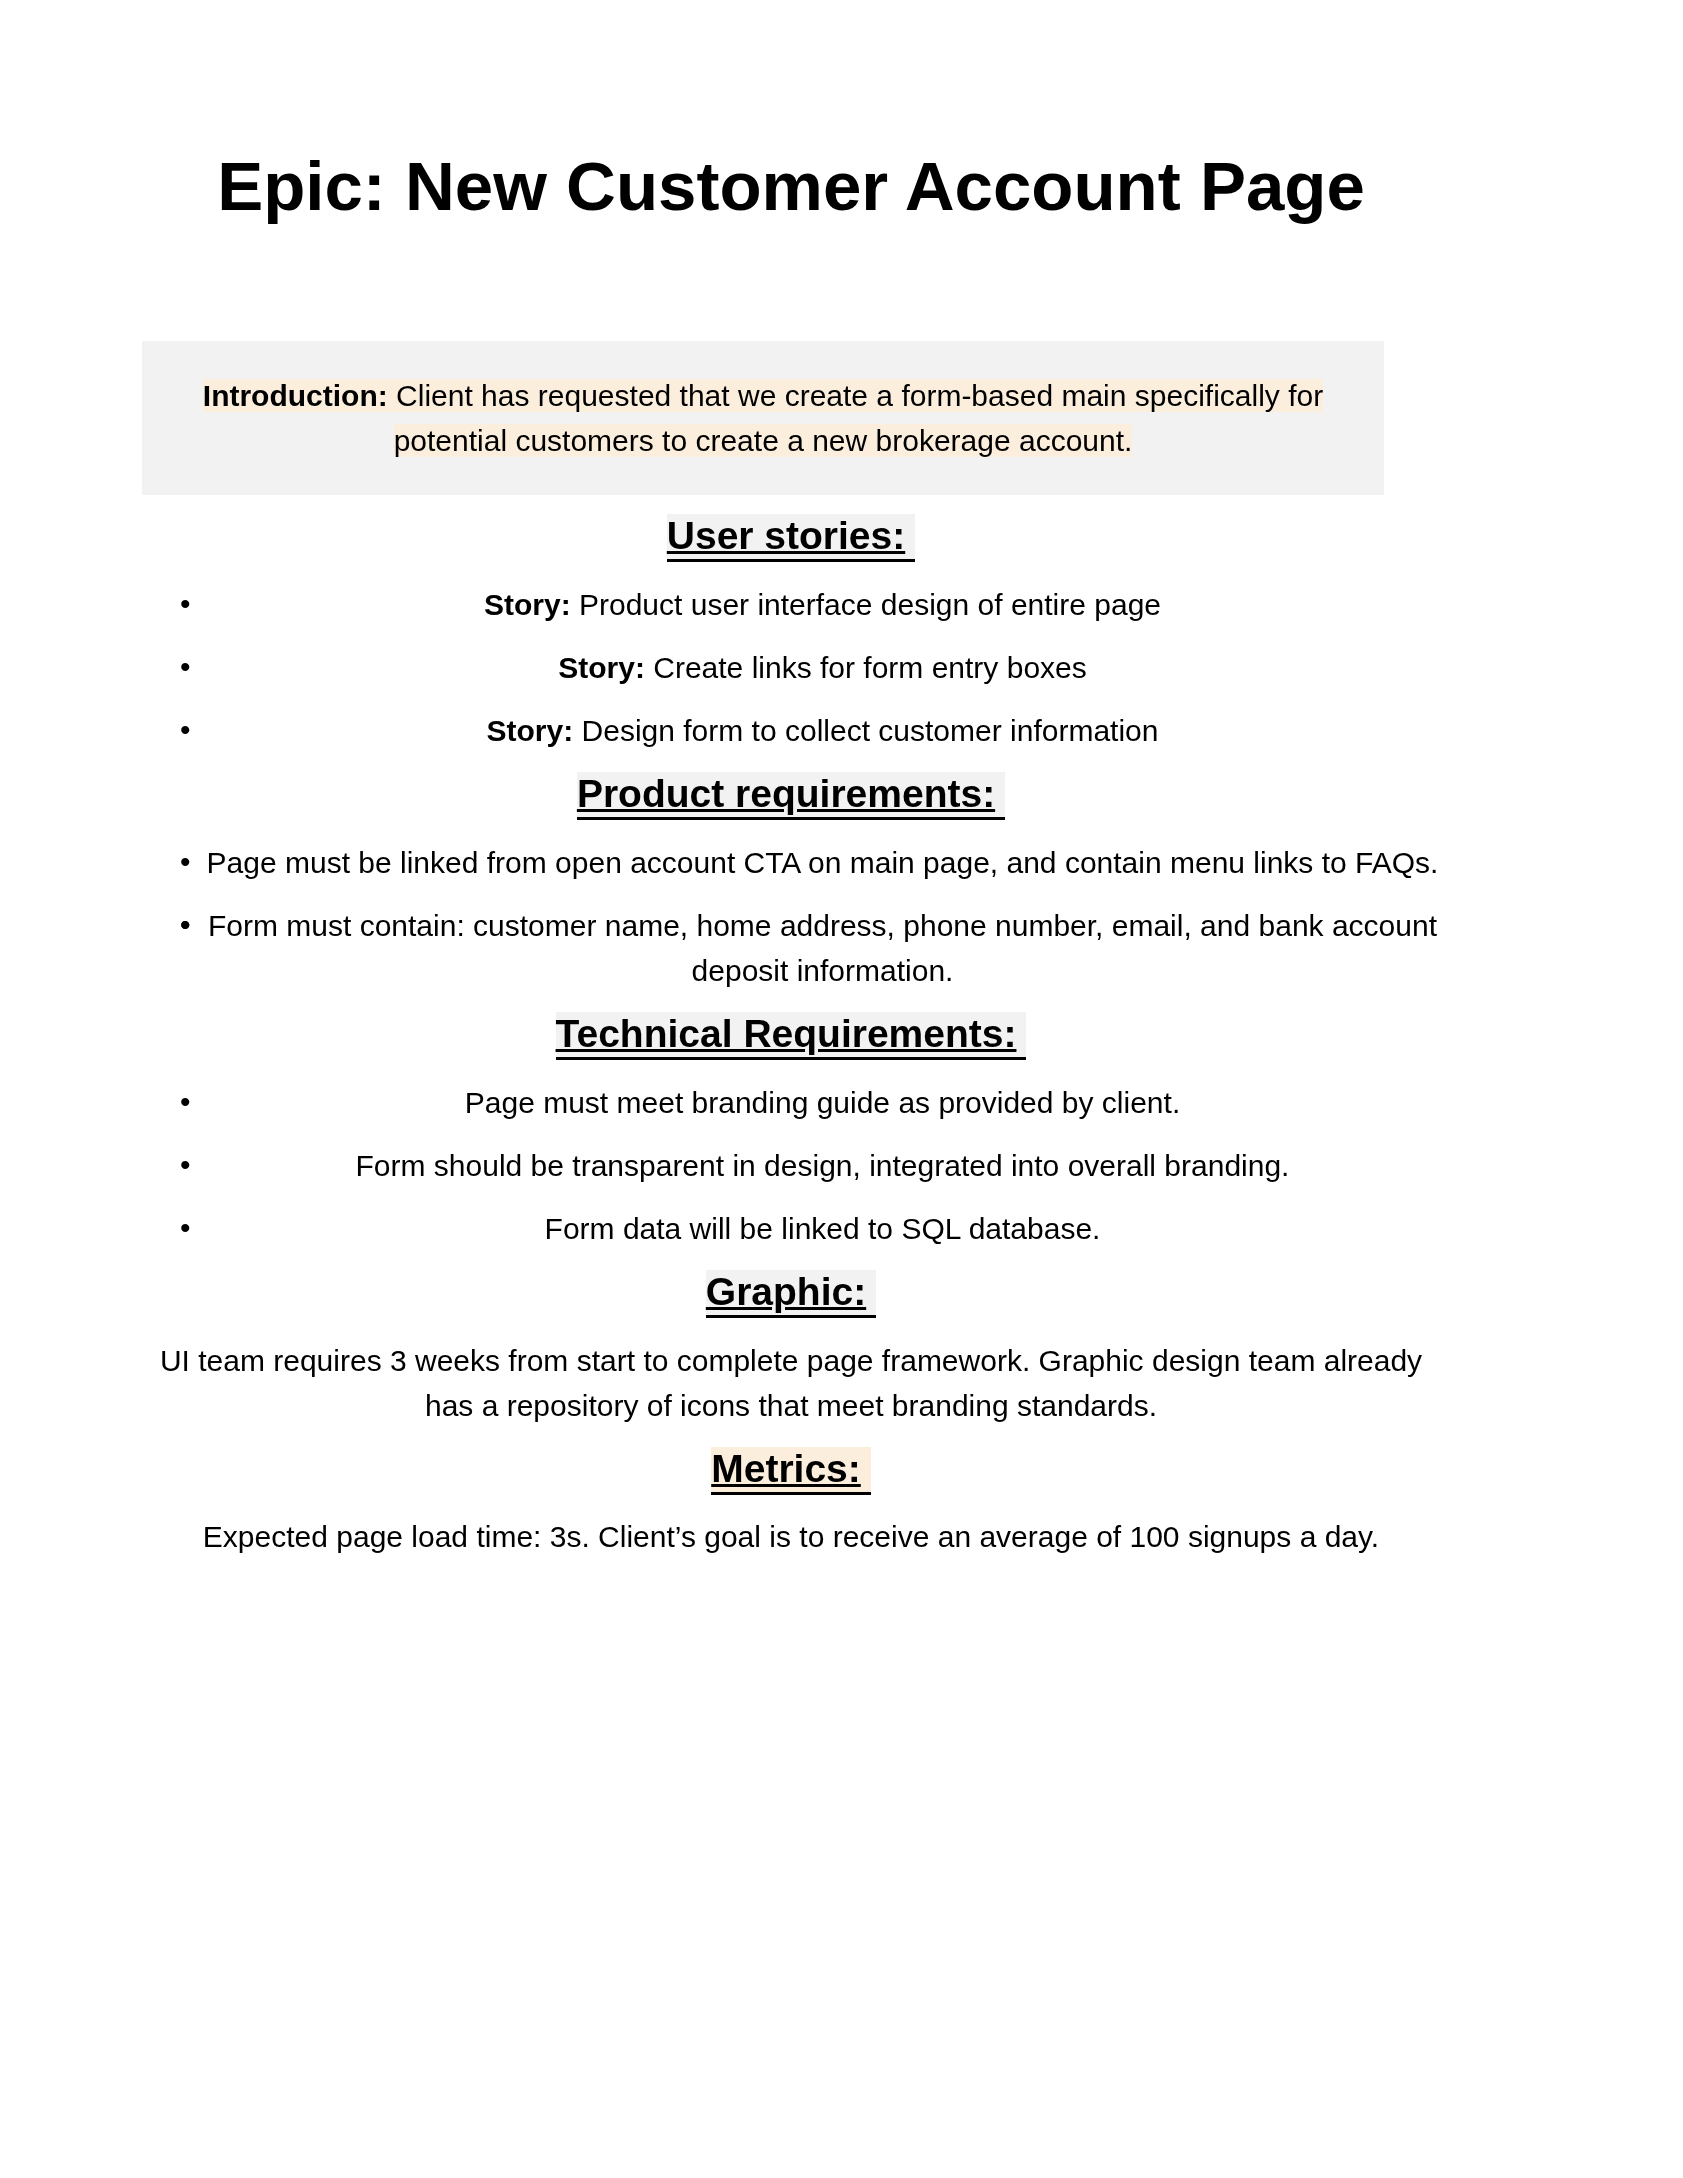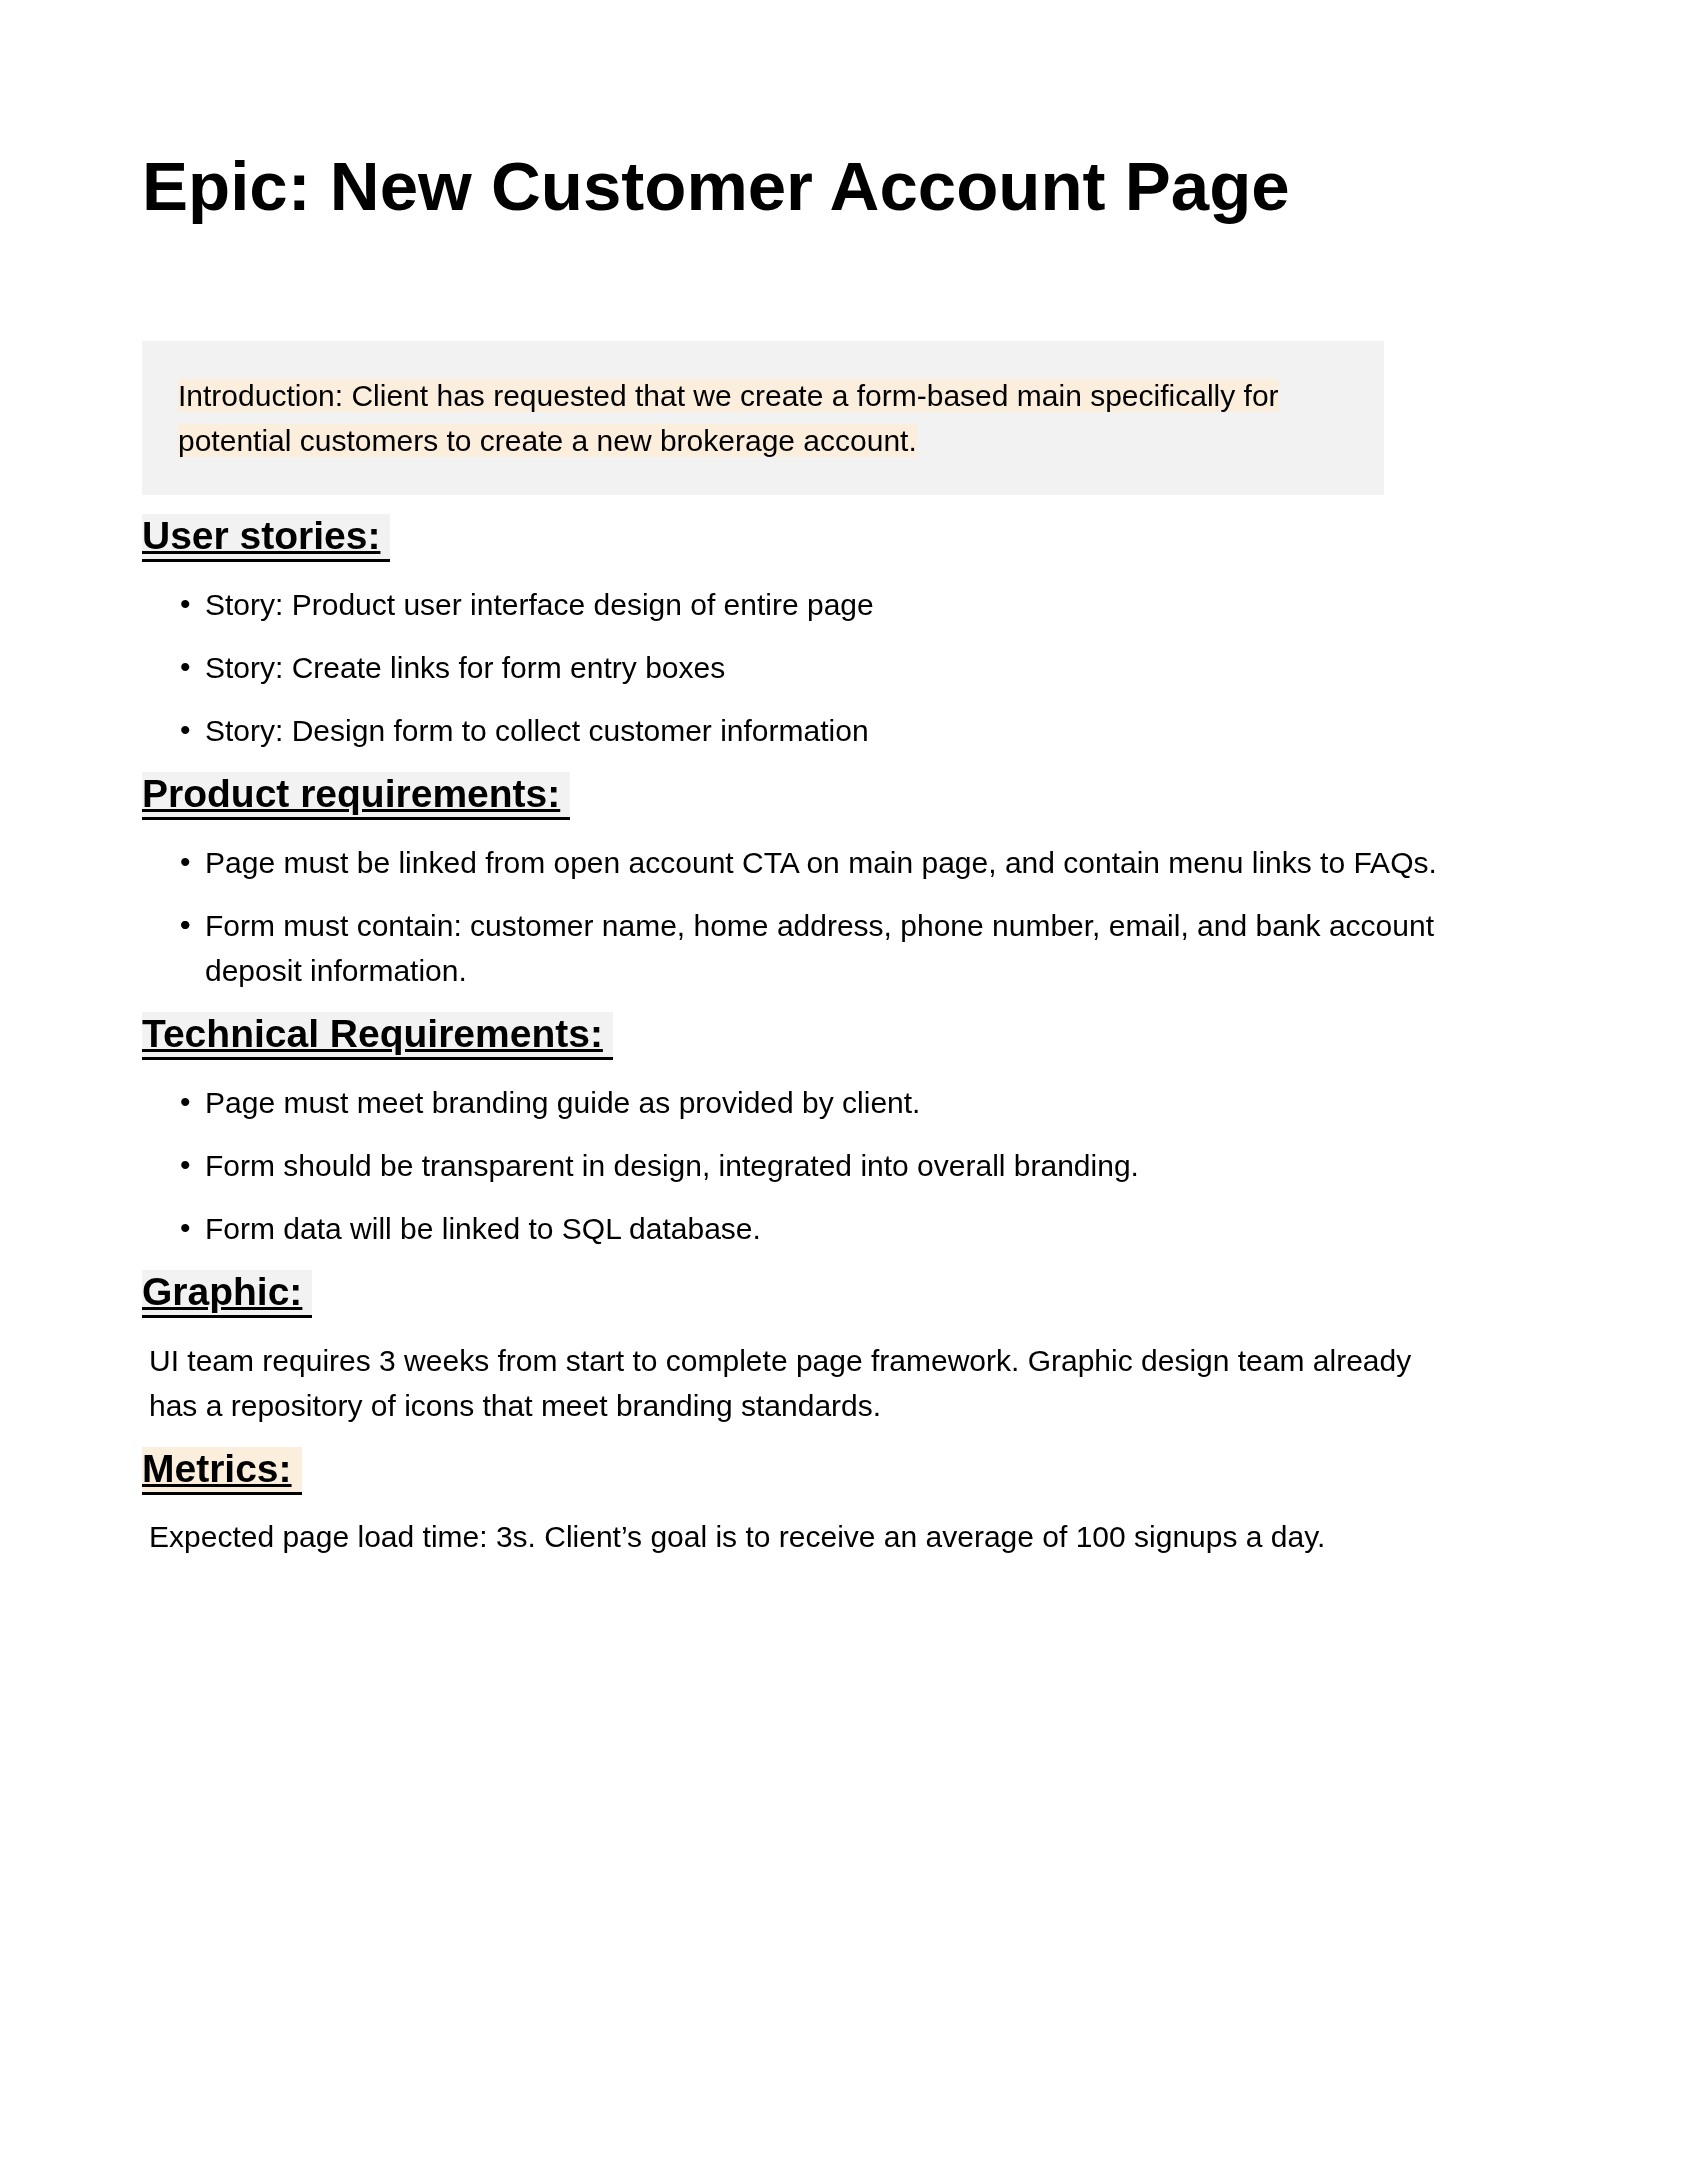--- a/index.html
+++ b/index.html
@@ -11,20 +11,21 @@
   }
   html,body{margin:0;padding:0;background:#ffffff;}
   .page{
     position:relative;
     width:1683px;
     height:2024px;
     background:#ffffff;
     font-family:"Liberation Sans", sans-serif;
     color:var(--ink);
     overflow:hidden;
+    text-align:center;
   }
   .content{
     padding:0 243px 0 142px;
   }
   .doc-title{
     padding-top:147px;
     font-size:69px;
     line-height:1.15;
     font-weight:bold;
     margin:0;
@@ -70,21 +71,21 @@
     position:absolute;
     left:38px;
     top:-1px;
     font-size:30px;
   }
   .para{
     font-size:30px;
     line-height:1.5;
     margin:7px;
   }
-  b{font-weight:normal;}
+  b{font-weight:bold;}
   .page-footer{
     position:absolute;
     left:99px;
     right:109px;
     top:2051px;
     display:flex;
     justify-content:space-between;
     align-items:baseline;
     font-size:29px;
     color:var(--footer-gray);

